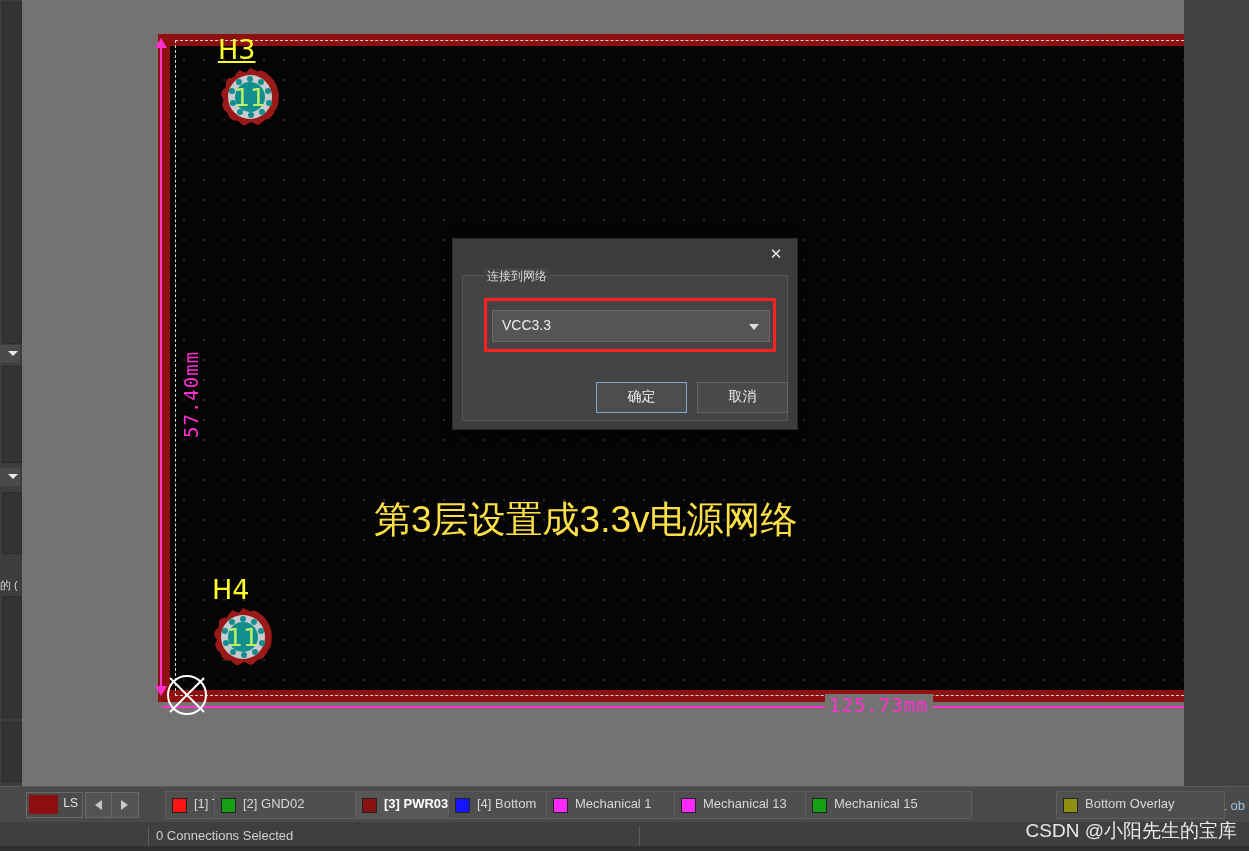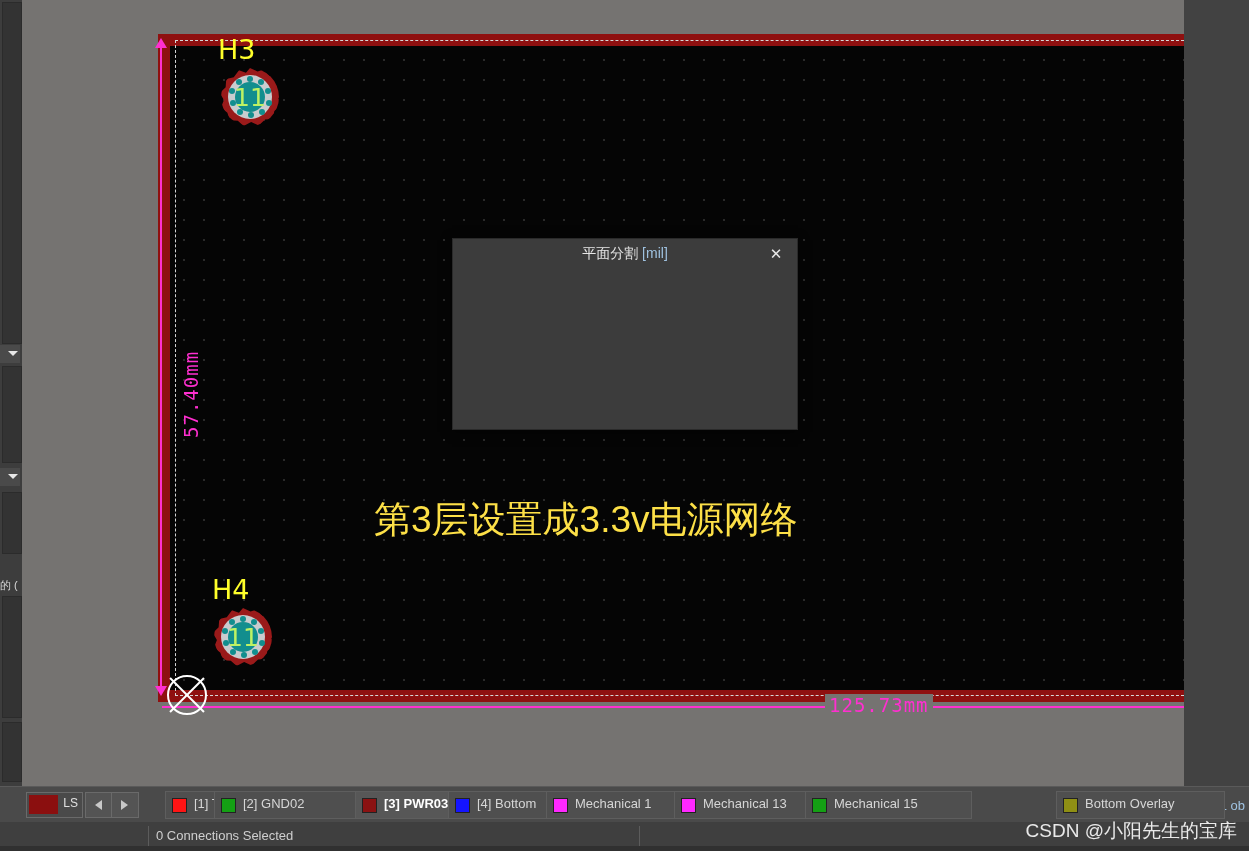--- a/index.html
+++ b/index.html
@@ -132,21 +132,21 @@
 <div id="canvas">
 
   <div id="board" style="left:136px;">
     <div class="ring ring-r"></div>
     <div class="inner">
       <div class="grid"></div>
     </div>
     <div class="dash"></div>
   </div>
 
-  <span class="des" style="left:196px;top:34px;">H3</span>
+  <span class="des" style="left:196px;top:34px;text-decoration:underline;">H3</span>
   <div class="hole" style="left:199px;top:68px;">
     <div class="flower"></div>
     <div class="ringpad"></div>
     <div class="dots">
       <i style="left:19px;top:1px;"></i>
         <i style="left:30px;top:4px;"></i>
         <i style="left:37px;top:13px;"></i>
       <i style="left:38px;top:25px;"></i>
         <i style="left:31px;top:34px;"></i>
         <i style="left:20px;top:37px;"></i>
@@ -193,25 +193,32 @@
     <div class="circ"></div>
     <div class="x1"></div>
     <div class="x2"></div>
   </div>
 </div>
 
 <div id="right-strip"></div>
 
 <div id="dialog">
   <div class="titlebar">
-    <div class="title">
-      <span>平面分割</span>
-      <span class="unit">[mil]</span>
-    </div>
     <div class="close">✕</div>
+  </div>
+  <div class="body">
+    <span class="fs-label">连接到网络</span>
+    <div id="netsel-wrap">
+      <div id="netsel">
+        <span class="val">VCC3.3</span>
+        <span class="caret"></span>
+      </div>
+    </div>
+    <div class="dlg-btn" id="btn-ok">确定</div>
+    <div class="dlg-btn" id="btn-cancel">取消</div>
   </div>
 </div>
 
 <div id="layerbar">
   <div id="ls-btn">
     <span class="sw" style="background: rgb(139, 15, 15);"></span>
     <span class="lbl">LS</span>
   </div>
   <div class="navbtn" id="nav-prev">
     <span class="tri"></span>

